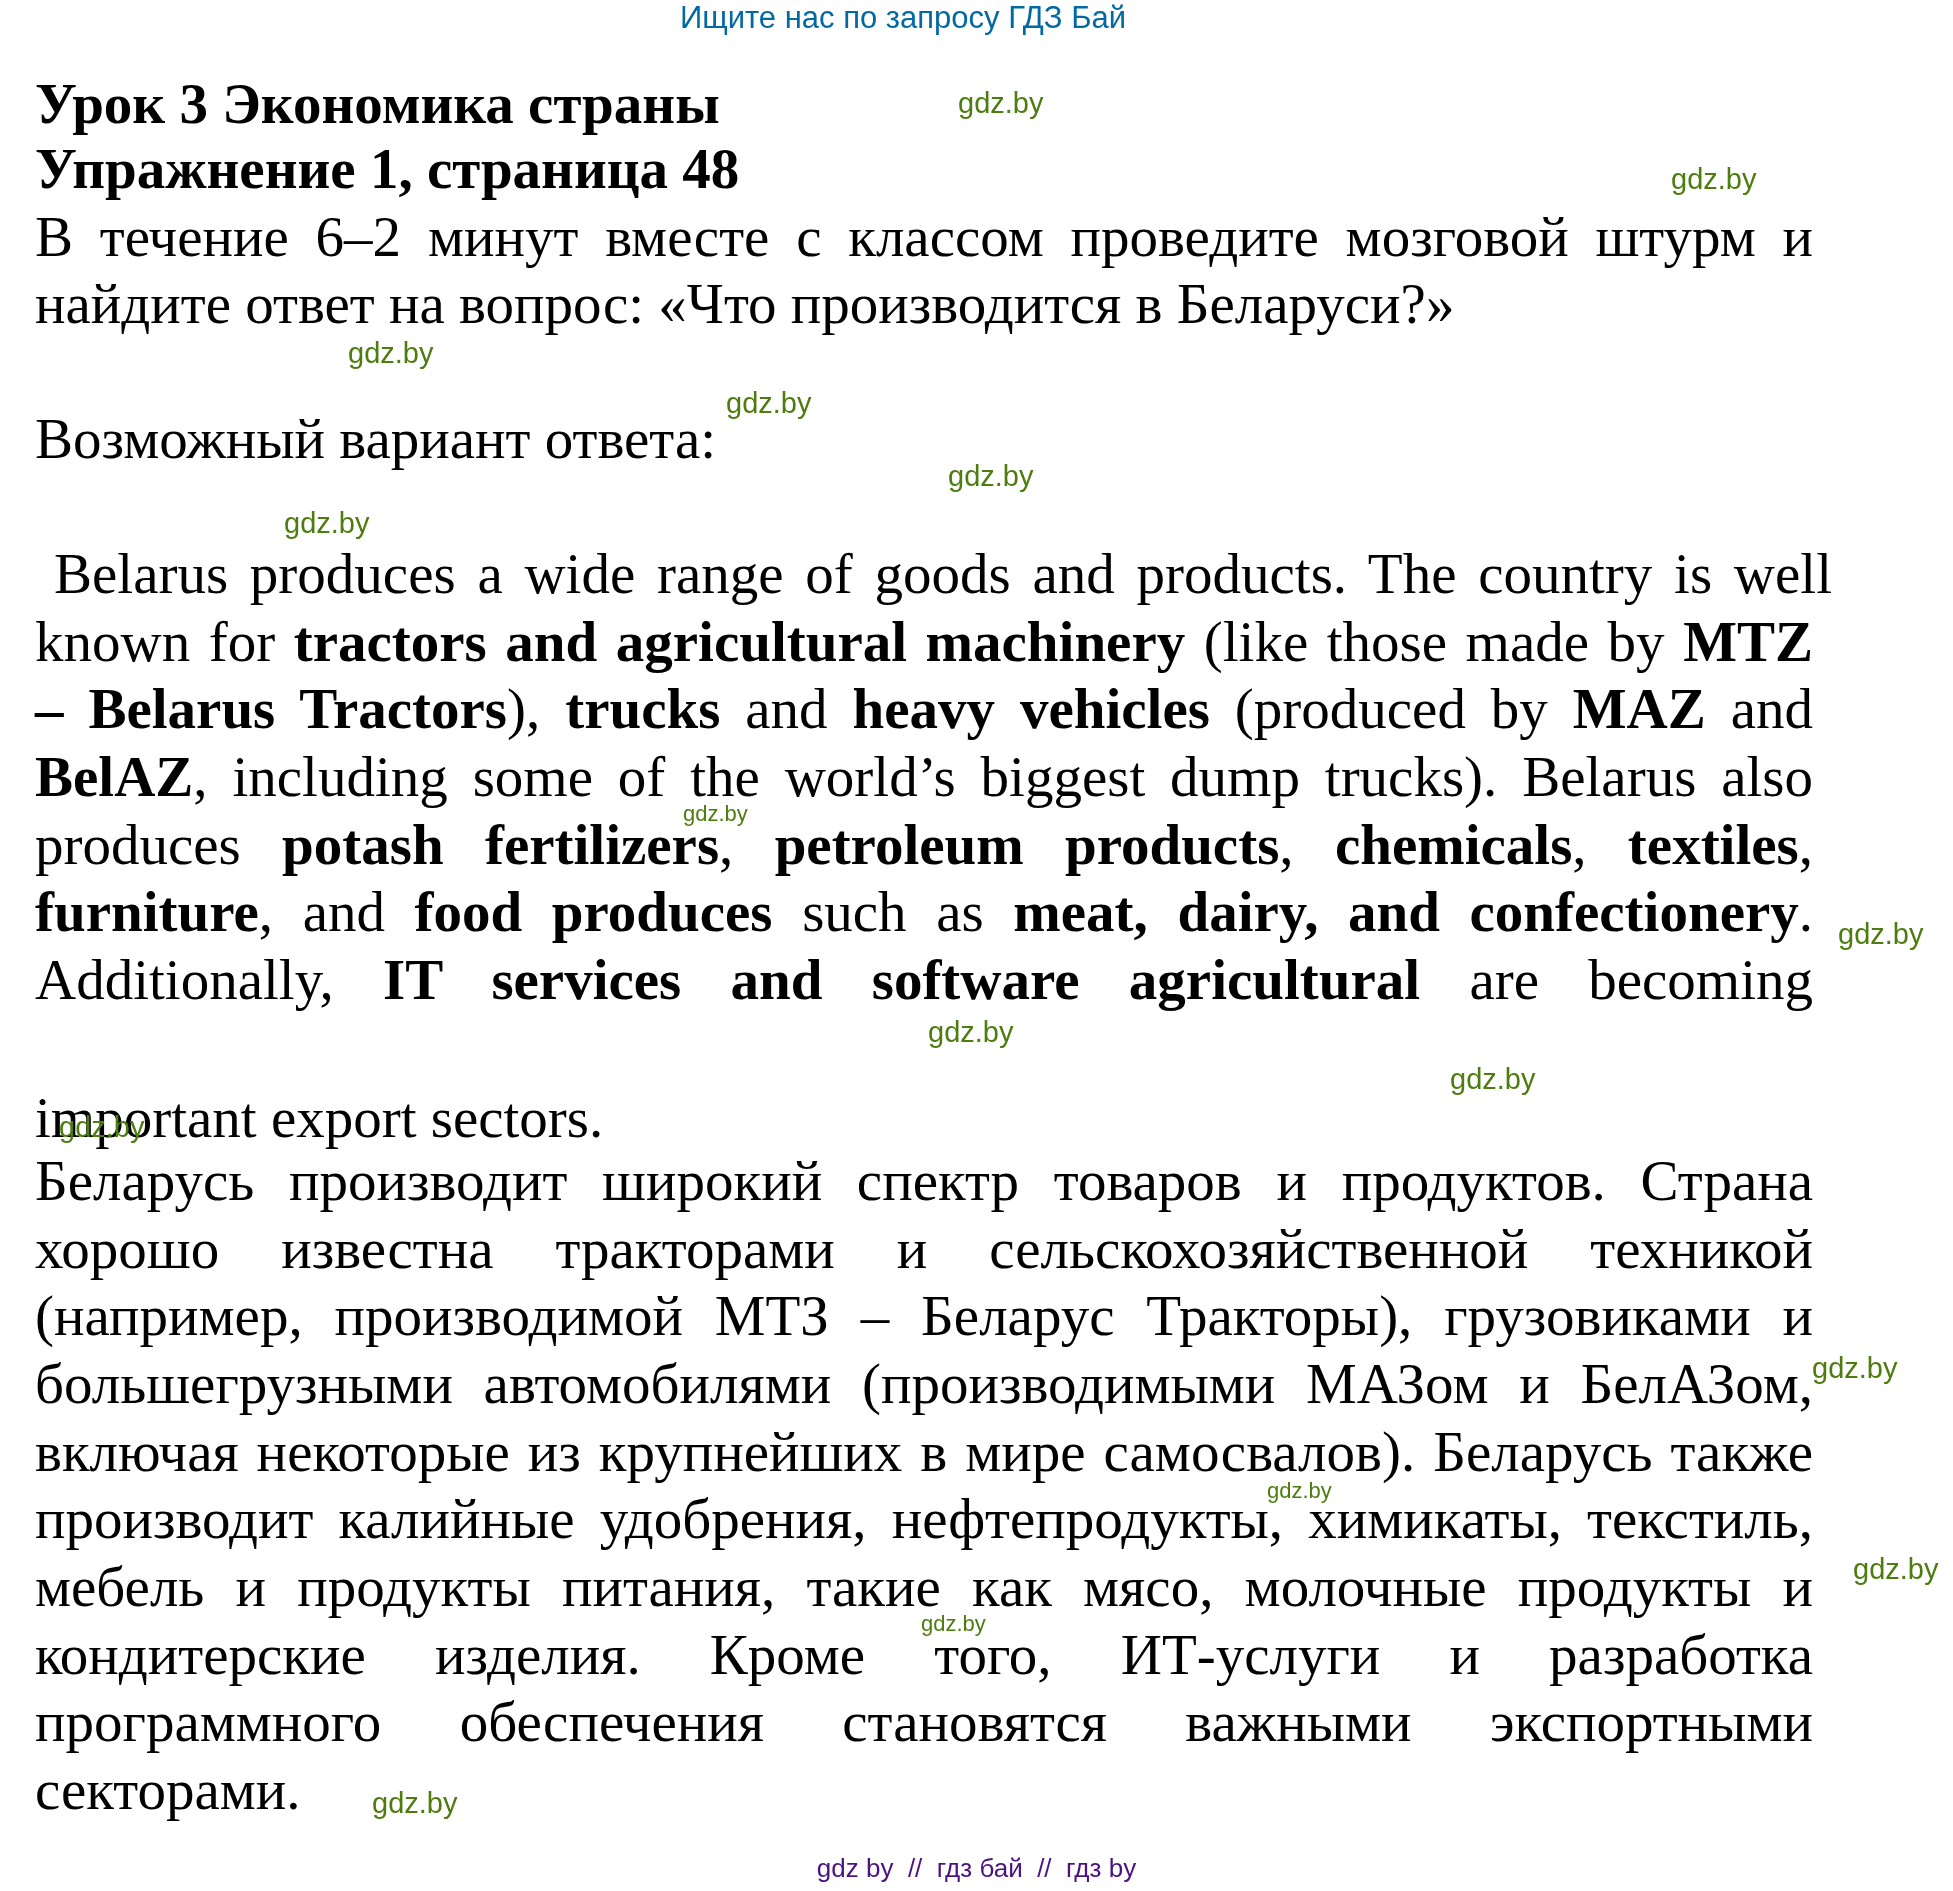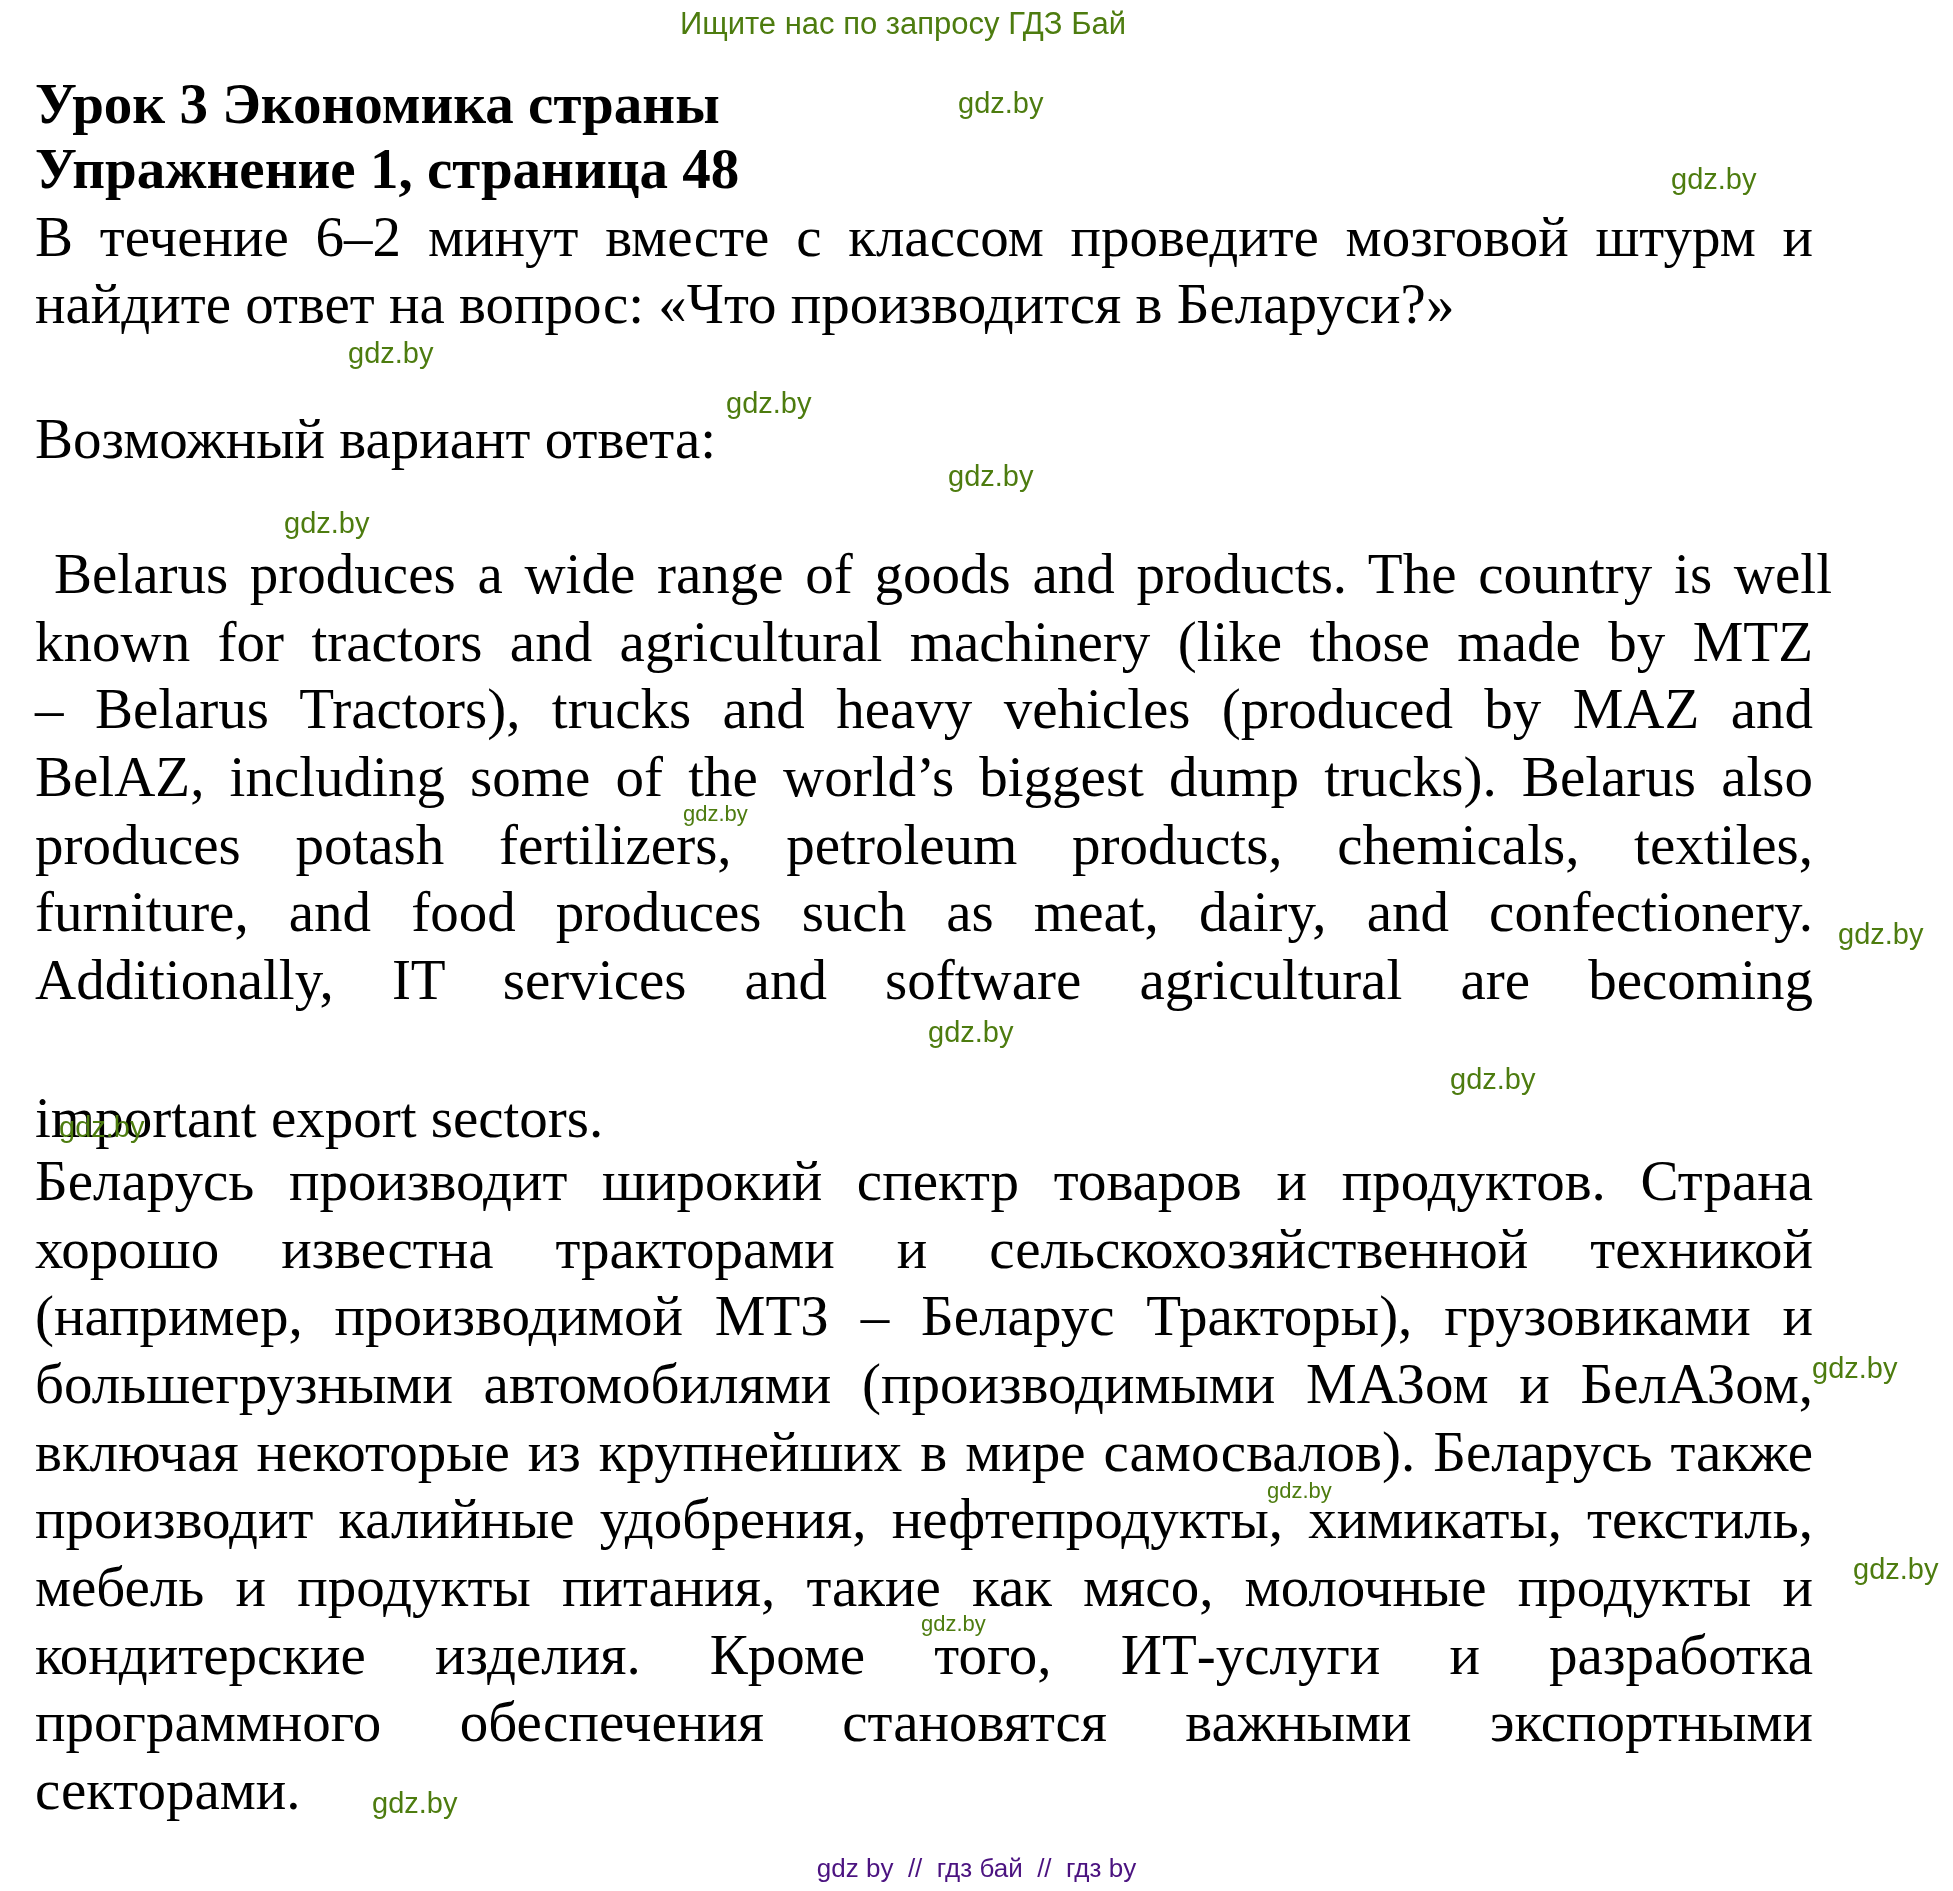--- a/index.html
+++ b/index.html
@@ -1,39 +1,39 @@
 <!DOCTYPE html>
 <html><head>
   <meta charset="utf-8">
   <style>
     html, body { margin: 0; padding: 0; }
     body {
       width: 1953px; height: 1891px; position: relative; overflow: hidden;
       background: #ffffff; color: #000000;
     }
     .banner {
-      position: absolute; left: 0; width: 1806px; top: 6px; height: 36px;
+      position: absolute; left: 0; width: 1806px; top: 0; height: 36px;
       text-align: center;
       font-family: "Liberation Sans", sans-serif; font-size: 31px; line-height: 36px;
-      color: #4d7c0f;
+      color: #0369a1;
     }
     .footer {
       position: absolute; left: 0; width: 1953px; top: 1848px; height: 40px;
       text-align: center;
       font-family: "Liberation Sans", sans-serif; font-size: 26px; line-height: 40px;
       color: #4b1380; white-space: pre;
     }
     .line {
       position: absolute; left: 35px; width: 1778px; height: 68px;
       font-family: "Liberation Serif", serif; font-size: 57px; line-height: 68px;
       white-space: nowrap; text-align: left;
     }
     .line.j { white-space: normal; text-align: justify; text-align-last: justify; }
     .title { font-weight: bold; }
-    .line b { font-weight: normal; }
+    .line b { font-weight: bold; }
     .wm {
       position: absolute;
       font-family: "Liberation Sans", sans-serif; font-size: 29px; line-height: 34px;
       color: #4d7c0f; white-space: nowrap;
     }
     .wm.sm { font-size: 22px; line-height: 26px; }
   </style>
 </head>
 <body>
 

